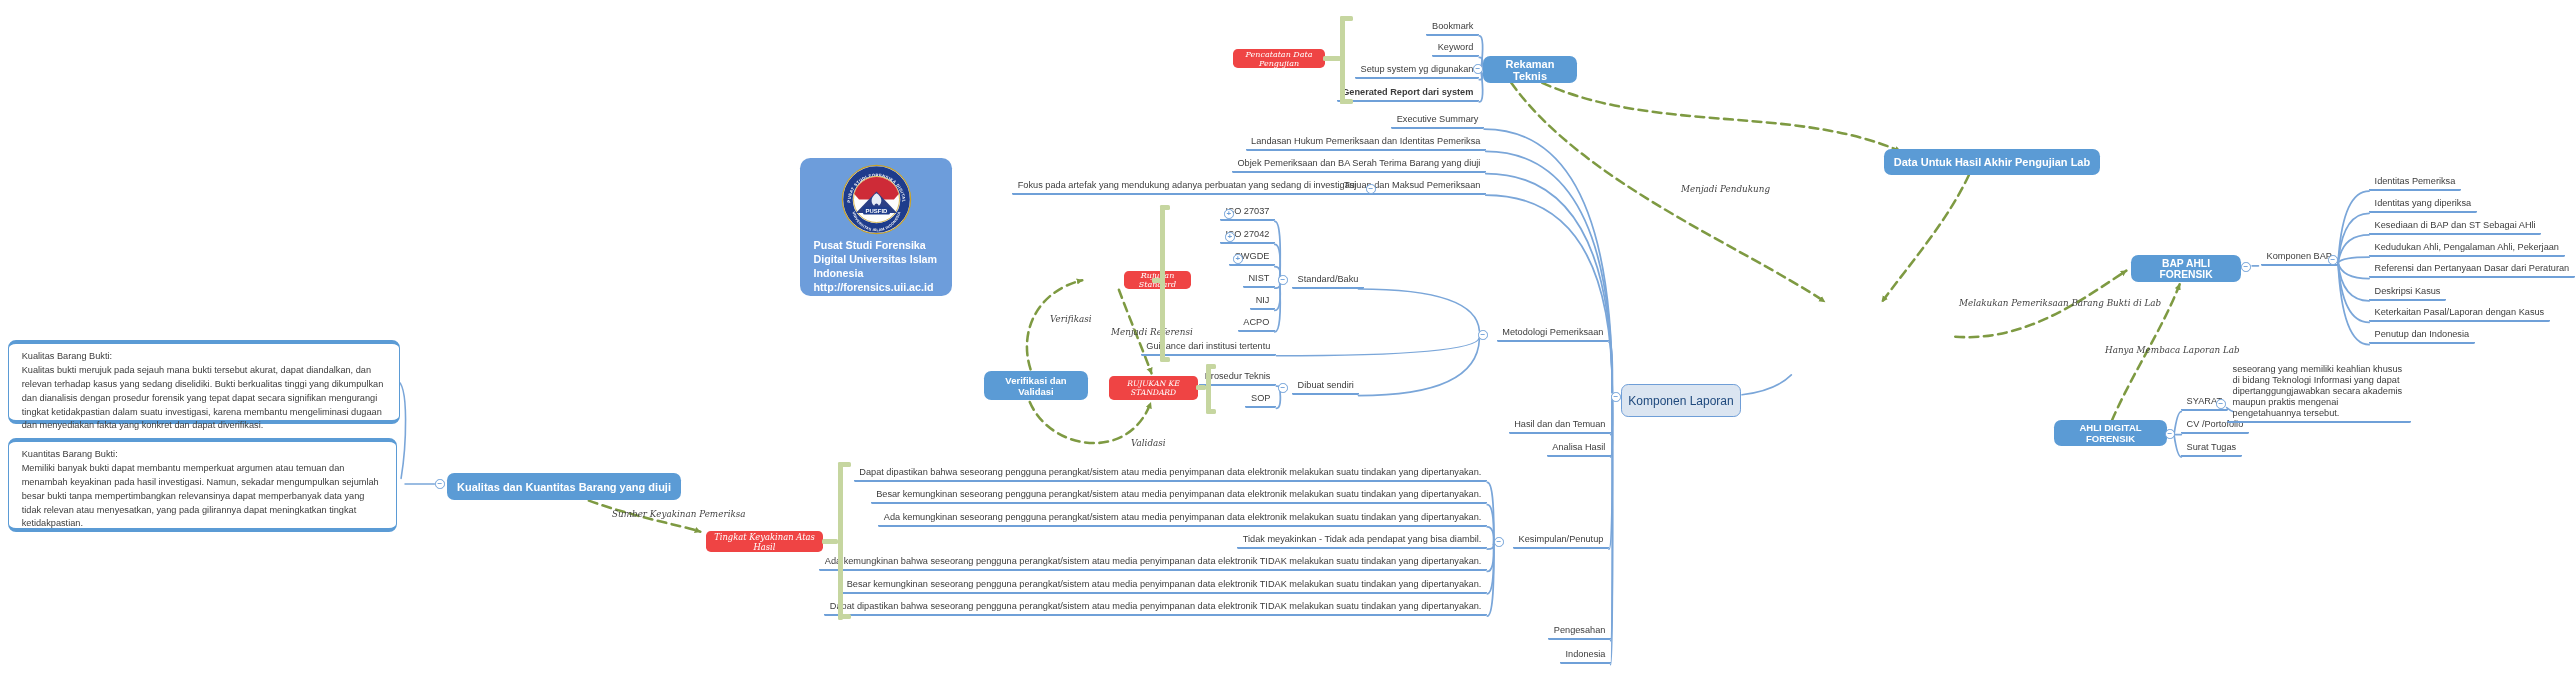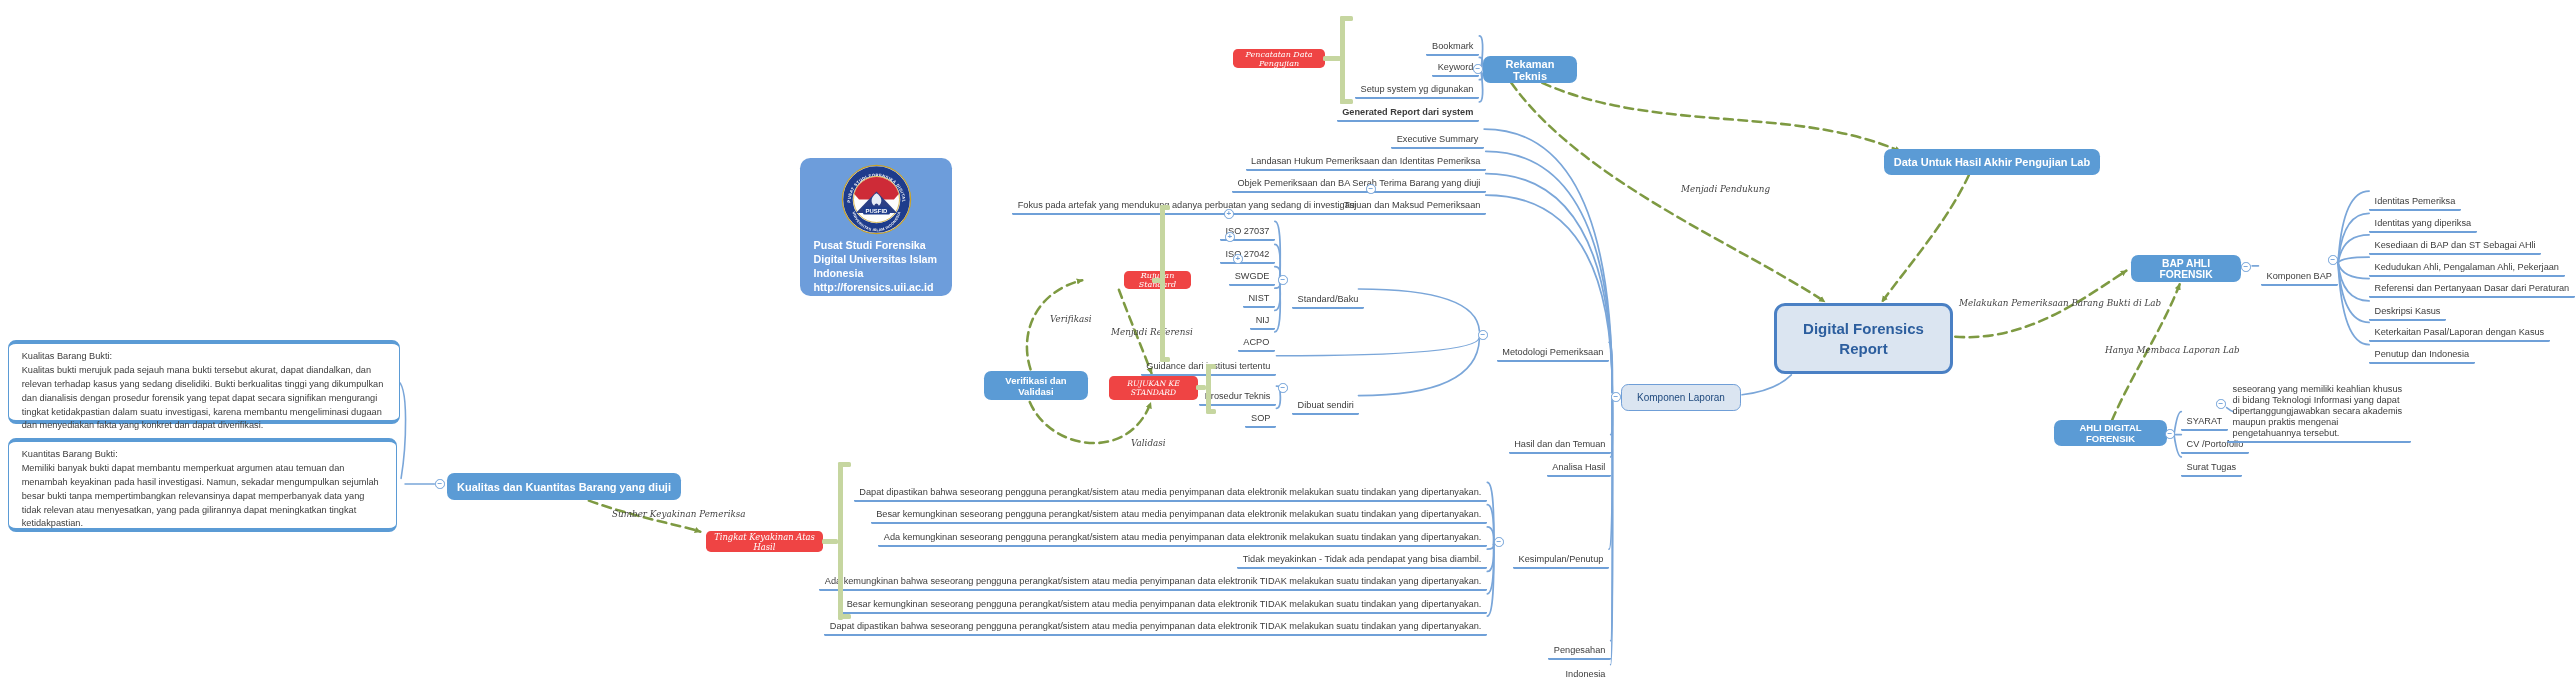--- a/index.html
+++ b/index.html
@@ -13,21 +13,21 @@
             display:flex;align-items:center;justify-content:center;text-align:center;
             font-family:"DejaVu Serif","Liberation Serif",serif;font-style:italic;
             box-sizing:border-box;padding:0.8px 3.2px;}
   .litebox{position:absolute;background:#dbe5f1;border:1.6px solid #6f9ed7;border-radius:7.2px;
            display:flex;align-items:center;justify-content:center;text-align:center;
            color:#1f497d;box-sizing:border-box;}
   .mainbox{position:absolute;background:#dbe5f1;border:3.2px solid #4a80c4;border-radius:11px;
            display:flex;align-items:center;justify-content:center;text-align:center;
            color:#2c5e9e;font-weight:bold;box-sizing:border-box;}
   .leaf{position:absolute;font-size:9.2px;line-height:10.3px;color:#3c3c3c;white-space:nowrap;
-        padding:0 5.6px 2.4px 5.6px;border-bottom:2.8px solid #6fa0d8;border-radius:1.6px;margin-top:20px;}
+        padding:0 5.6px 2.4px 5.6px;border-bottom:2.8px solid #6fa0d8;border-radius:1.6px;}
   .leaf.multi{white-space:normal;}
   .notebox{position:absolute;background:#fff;border:1.6px solid #5b9bd5;border-top-width:4px;
            border-bottom-width:4px;border-radius:8px;box-sizing:border-box;
            font-size:9.2px;line-height:1.5;color:#3c3c3c;padding:6.4px 12.7px;white-space:pre-line;}
   .fold{position:absolute;width:9.5px;height:9.5px;border:0.8px solid #6fa0d8;border-radius:50%;
         background:#fff;color:#6fa0d8;font-size:8px;line-height:8px;text-align:center;
         box-sizing:border-box;font-weight:bold;}
   .bracket{position:absolute;background:#c6d6a0;border-radius:1.6px;}
   .elabel{position:absolute;font-family:"DejaVu Serif","Liberation Serif",serif;
           font-style:italic;font-size:8.8px;color:#444;white-space:nowrap;}
@@ -123,23 +123,22 @@
       <circle cx="0" cy="0" r="29" fill="#fdfdfd" stroke="#c9a227" stroke-width="1"></circle>
       <path d="M -28,-7 A 29,29 0 0 1 28,-7 L 22,0 L -22,0 Z" fill="#ce2b37"></path>
       <polygon points="-26,17 0,-10 26,17" fill="#2b3f85"></polygon>
       <path d="M 0,-8 C -7,-4 -8,4 -3,8 C -1,4 1,4 3,8 C 8,4 7,-4 0,-8 Z" fill="#e8edf6"></path>
       <rect x="-17" y="9" width="34" height="10" rx="2" fill="#1e3c8c"></rect>
       <text id="logo-center-text" x="0" y="16.6" font-size="7.5" fill="#ffffff" font-weight="bold" text-anchor="middle">PUSFID</text>
     </svg>
     <div class="orgtext">Pusat Studi Forensika Digital  Universitas Islam Indonesia http://forensics.uii.ac.id</div>
   </div>
 
-  <div class="mainbox" style="left:1774px;top:303px;width:179px;height:71px;font-size:15px;line-height:1.3;padding:3.2px 9.5px;">Digital Forensics Report</div>
-
-  <div class="litebox" style="left:1621px;top:384px;width:120px;height:27px;font-size:10px;">Komponen Laporan</div>
+
+  <div class="litebox" style="left:1621px;top:384px;width:120px;height:33px;font-size:12px;">Komponen Laporan</div>
 
   <div class="bluebox" style="left:1483px;top:56px;width:94px;height:27px;font-size:11px;">Rekaman Teknis</div>
 
   <div class="greenbox" style="left:1233px;top:49px;width:92px;height:19px;font-size:8px;">Pencatatan Data Pengujian</div>
 
   <div class="bluebox" style="left:1884px;top:149px;width:216px;height:25.5px;font-size:11px;">Data Untuk Hasil Akhir Pengujian Lab</div>
 
   <div class="bluebox" style="left:984px;top:371px;width:104px;height:29.4px;font-size:9.5px;">Verifikasi dan Validasi</div>
 
   <div class="greenbox" style="left:1086px;top:271px;width:67px;height:17.5px;font-size:8px;margin-left:38px;">Rujukan Standard</div>

